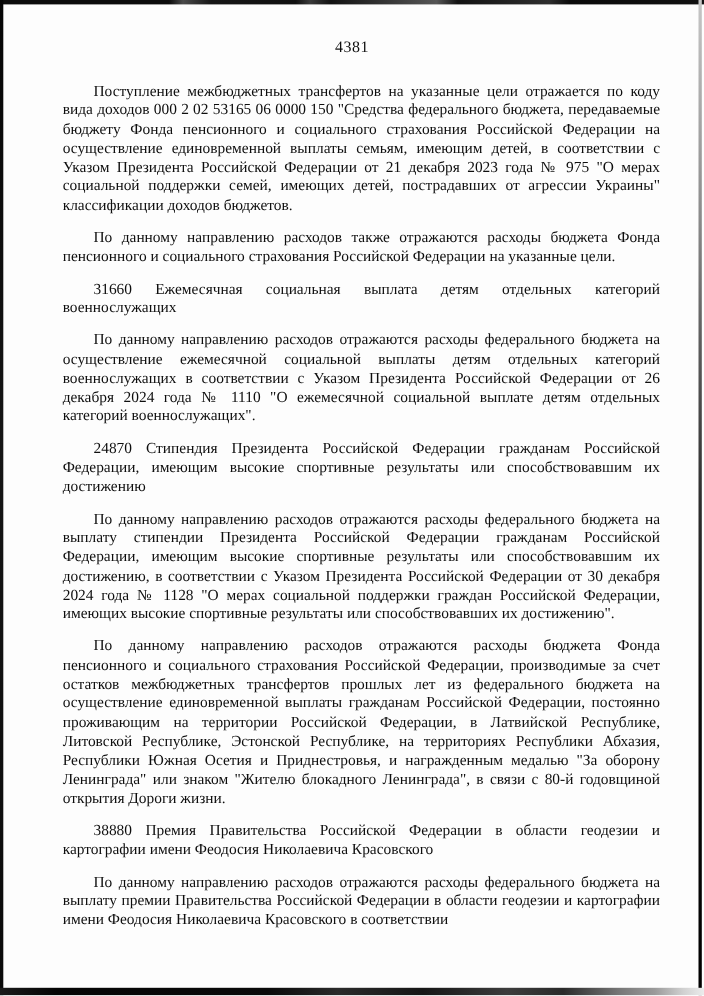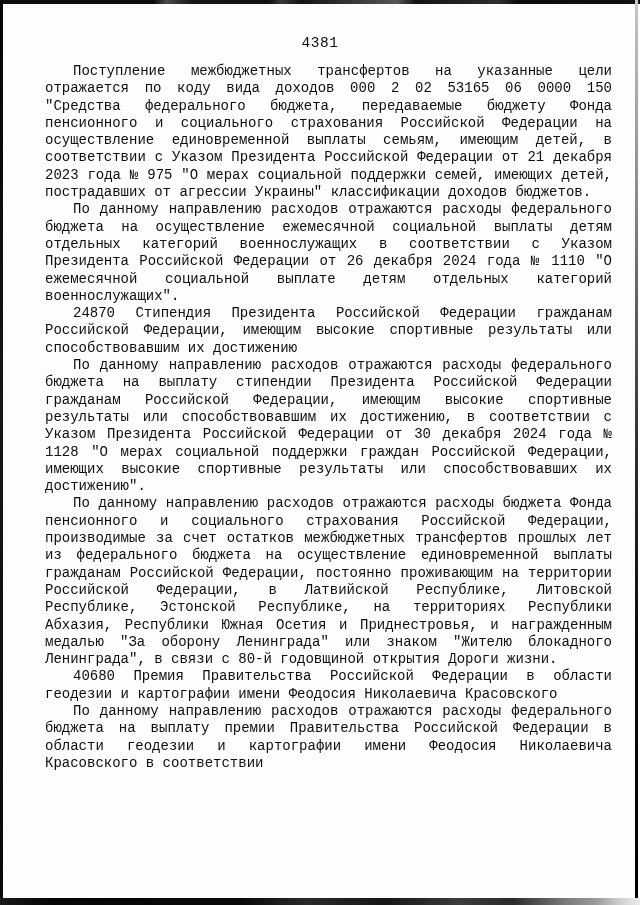--- a/index.html
+++ b/index.html
@@ -7,21 +7,21 @@
     padding: 0;
     background: #ffffff;
   }
   .page {
     position: relative;
     width: 640px;
     height: 905px;
     background: #fdfdfd;
     overflow: hidden;
     color: #0e0e0e;
-    font-family: Liberation Mono, monospace;
+    font-family: Liberation Serif, serif;
   }
   
   .edge { position: absolute; }
   .edge-top {
     top: 0; left: 0; width: 100%; height: 4px;
     background: linear-gradient(90deg,
       #0c0c0c 0%, #0c0c0c 24%, #4a4a4a 26%, #161616 30%,
       #101010 42%, #3a3a3a 44%, #121212 47%, #565656 62%,
       #131313 65%, #2e2e2e 78%, #0a0a0a 81%, #111111 100%);
   }
@@ -54,38 +54,40 @@
   .body-text {
     position: absolute;
     top: 63px;
     left: 45px;
     width: 567px;
     font-size: 14px;
     line-height: 17.3px;
     text-align: justify;
   }
   .body-text p {
-    margin: 0;
+    margin: 12px;
     padding: 0;
     text-indent: 28px;
   }
 </style>
 </head>
 <body>
 
 <div class="page">
   <div class="edge edge-top"></div>
   <div class="edge edge-left"></div>
   <div class="edge edge-right"></div>
   <div class="edge edge-bottom"></div>
 
   <div class="page-number">4381</div>
 
   <div class="body-text">
     <p>Поступление межбюджетных трансфертов на указанные цели отражается по коду вида доходов 000 2 02 53165 06 0000 150 "Средства федерального бюджета, передаваемые бюджету Фонда пенсионного и социального страхования Российской Федерации на осуществление единовременной выплаты семьям, имеющим детей, в соответствии с Указом Президента Российской Федерации от 21 декабря 2023 года № 975 "О мерах социальной поддержки семей, имеющих детей, пострадавших от агрессии Украины" классификации доходов бюджетов.</p>
+    <p>По данному направлению расходов также отражаются расходы бюджета Фонда пенсионного и социального страхования Российской Федерации на указанные цели.</p>
+    <p>31660 Ежемесячная социальная выплата детям отдельных категорий военнослужащих</p>
     <p>По данному направлению расходов отражаются расходы федерального бюджета на осуществление ежемесячной социальной выплаты детям отдельных категорий военнослужащих в соответствии с Указом Президента Российской Федерации от 26 декабря 2024 года № 1110 "О ежемесячной социальной выплате детям отдельных категорий военнослужащих".</p>
     <p>24870 Стипендия Президента Российской Федерации гражданам Российской Федерации, имеющим высокие спортивные результаты или способствовавшим их достижению</p>
     <p>По данному направлению расходов отражаются расходы федерального бюджета на выплату стипендии Президента Российской Федерации гражданам Российской Федерации, имеющим высокие спортивные результаты или способствовавшим их достижению, в соответствии с Указом Президента Российской Федерации от 30 декабря 2024 года № 1128 "О мерах социальной поддержки граждан Российской Федерации, имеющих высокие спортивные результаты или способствовавших их достижению".</p>
     <p>По данному направлению расходов отражаются расходы бюджета Фонда пенсионного и социального страхования Российской Федерации, производимые за счет остатков межбюджетных трансфертов прошлых лет из федерального бюджета на осуществление единовременной выплаты гражданам Российской Федерации, постоянно проживающим на территории Российской Федерации, в Латвийской Республике, Литовской Республике, Эстонской Республике, на территориях Республики Абхазия, Республики Южная Осетия и Приднестровья, и награжденным медалью "За оборону Ленинграда" или знаком "Жителю блокадного Ленинграда", в связи с 80-й годовщиной открытия Дороги жизни.</p>
-    <p>40680 Премия Правительства Российской Федерации в области геодезии и картографии имени Феодосия Николаевича Красовского</p>
+    <p>38880 Премия Правительства Российской Федерации в области геодезии и картографии имени Феодосия Николаевича Красовского</p>
     <p>По данному направлению расходов отражаются расходы федерального бюджета на выплату премии Правительства Российской Федерации в области геодезии и картографии имени Феодосия Николаевича Красовского в соответствии</p>
   </div>
 </div>
 
 </body></html>

